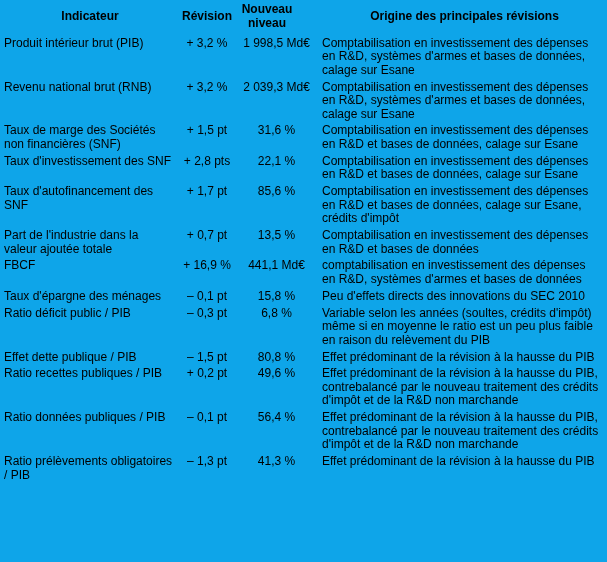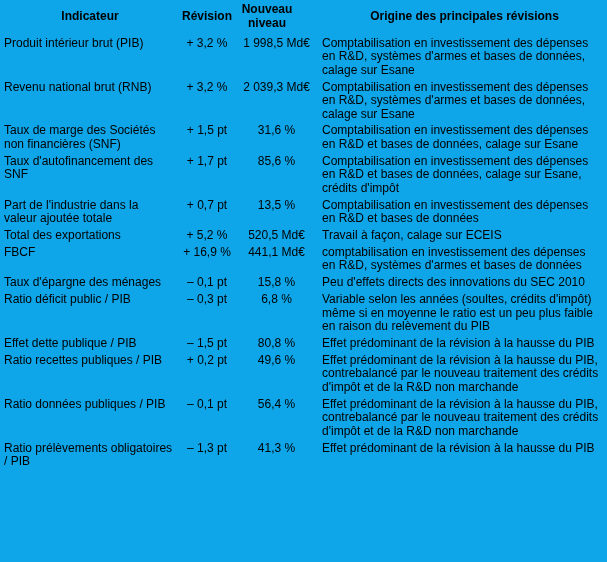--- a/index.html
+++ b/index.html
@@ -84,20 +84,27 @@
 
   <tr>
     <td class="c1">Taux de marge des Sociétés
 non financières (SNF)</td>
     <td class="c2">+ 1,5 pt</td>
     <td class="c3">31,6 %</td>
     <td class="c4">Comptabilisation en investissement des dépenses
 en R&amp;D et bases de données, calage sur Esane</td>
   </tr>
 
+  <tr>
+    <td class="c1">Taux d'investissement des SNF</td>
+    <td class="c2">+ 2,8 pts</td>
+    <td class="c3">22,1 %</td>
+    <td class="c4">Comptabilisation en investissement des dépenses
+en R&amp;D et bases de données, calage sur Esane</td>
+  </tr>
 
   <tr>
     <td class="c1">Taux d'autofinancement des
 SNF</td>
     <td class="c2">+ 1,7 pt</td>
     <td class="c3">85,6 %</td>
     <td class="c4">Comptabilisation en investissement des dépenses
 en R&amp;D et bases de données, calage sur Esane,
 crédits d'impôt</td>
   </tr>
@@ -105,26 +112,20 @@
   <tr>
     <td class="c1">Part de l'industrie dans la
 valeur ajoutée totale</td>
     <td class="c2">+ 0,7 pt</td>
     <td class="c3">13,5 %</td>
     <td class="c4">Comptabilisation en investissement des dépenses
 en R&amp;D et bases de données</td>
   </tr>
 
 
-  <tr>
-    <td class="c1">Total des exportations</td>
-    <td class="c2">+ 5,2 %</td>
-    <td class="c3">520,5 Md€</td>
-    <td class="c4">Travail à façon, calage sur ECEIS</td>
-  </tr>
 
 
   <tr>
     <td class="c1">FBCF</td>
     <td class="c2">+ 16,9 %</td>
     <td class="c3">441,1 Md€</td>
     <td class="c4">comptabilisation en investissement des dépenses
 en R&amp;D, systèmes d'armes et bases de données</td>
   </tr>
 

